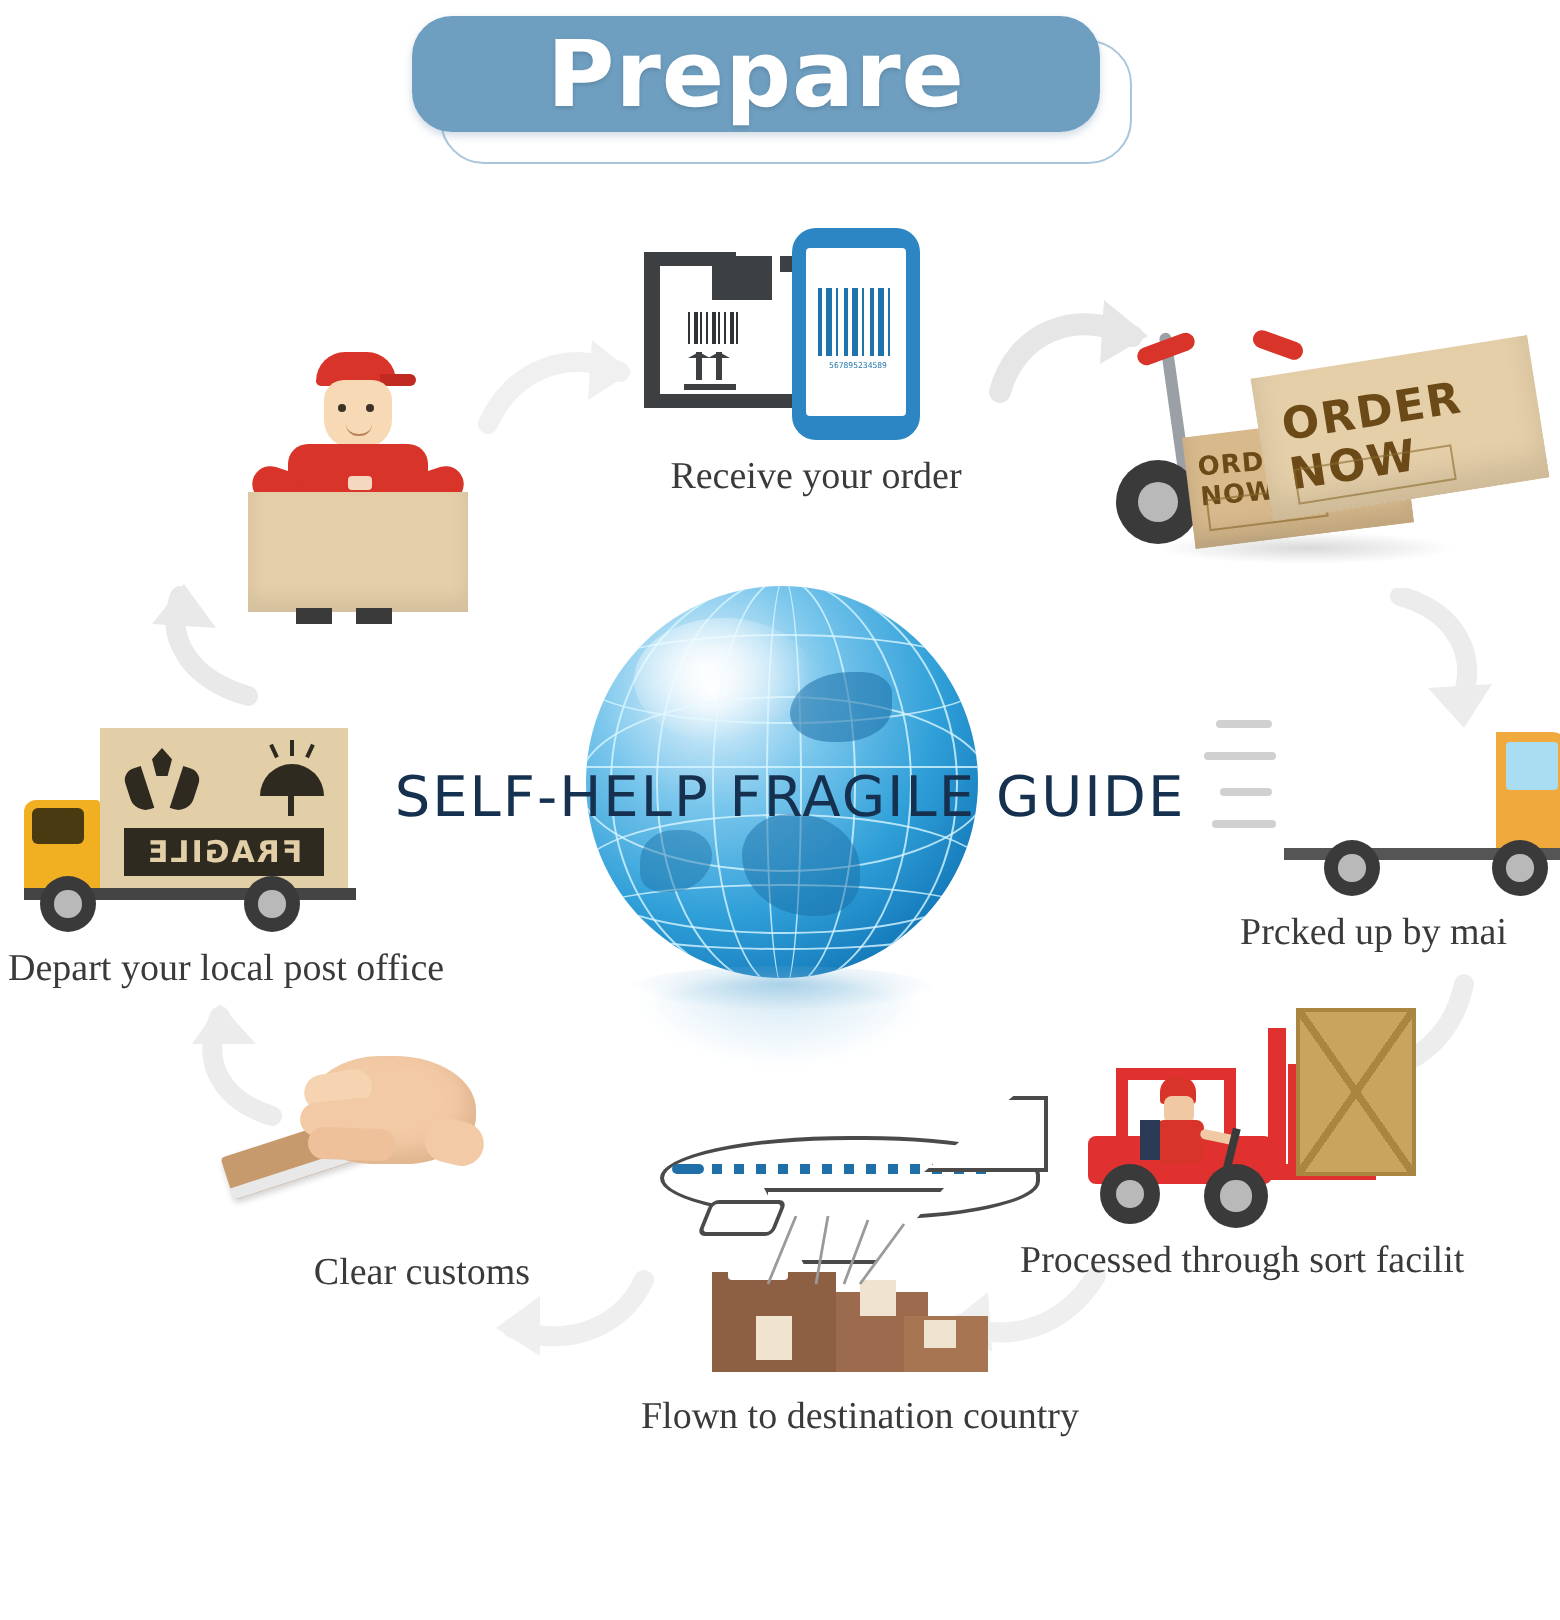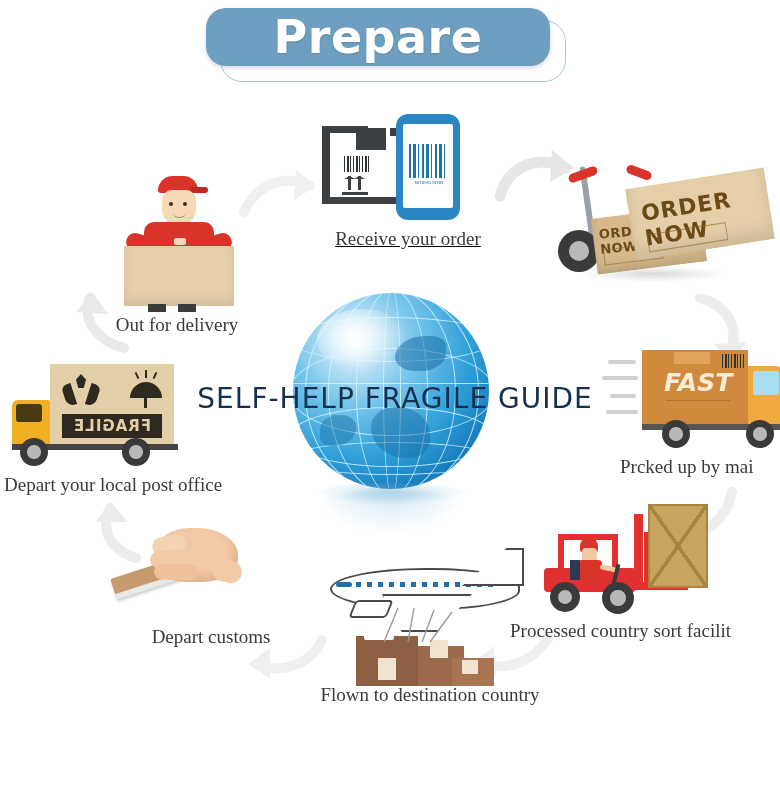--- a/index.html
+++ b/index.html
@@ -65,21 +65,21 @@
 
   
   .step{position:absolute;}
   .step .cap{
     color:#3a3a3a;font-family:"Liberation Serif", serif;
     font-size:19px;white-space:nowrap;text-align:center;
   }
   .art{position:relative;}
 
   
-  #step-receive   {left:300px;top:112px;width:216px;text-decoration:underline;}
+  #step-receive   {left:300px;top:112px;width:216px;}
   #step-prepare   {left:534px;top:156px;width:246px;}
   #step-picked    {left:606px;top:342px;width:180px;}
   #step-sorted    {left:508px;top:512px;width:272px;}
   #step-flown     {left:286px;top:552px;width:288px;}
   #step-customs   {left:100px;top:522px;width:222px;}
   #step-depart    {left:-2px;top:344px;width:280px;}
   #step-out       {left:62px;top:172px;width:230px;}
 
   
   .arrow{position:absolute;pointer-events:none;}
@@ -252,26 +252,20 @@
   </div>
 
   <div class="step" id="step-picked">
     <div class="art" style="height:108px;">
 
       <div class="bx" style="left:2px;top:18px;width:28px;height:4px;background:#d0d0d0;border-radius:2px;"></div>
       <div class="bx" style="left:-4px;top:34px;width:36px;height:4px;background:#d0d0d0;border-radius:2px;"></div>
       <div class="bx" style="left:4px;top:52px;width:26px;height:4px;background:#d0d0d0;border-radius:2px;"></div>
       <div class="bx" style="left:0px;top:68px;width:32px;height:4px;background:#d0d0d0;border-radius:2px;"></div>
 
-      <div class="bx" style="left:36px;top:8px;width:106px;height:74px;background:#d08a3e;">
-        <div style="position:absolute;left:22px;top:18px;color:#f7ecd8;font-family:'DejaVu Sans',sans-serif;font-style:italic;font-weight:bold;font-size:25px;">FAST</div>
-        <div style="position:absolute;left:32px;top:2px;width:36px;height:12px;background:#e2a35a;"></div>
-        <div class="barcode" style="right:4px;top:4px;width:22px;height:14px;"></div>
-        <div style="position:absolute;left:24px;top:50px;width:64px;height:14px;border-top:1px solid #a8682a;opacity:.7;"></div>
-      </div>
 
       <div class="bx" style="left:142px;top:24px;width:36px;height:58px;background:#f0a93c;border-radius:0 8px 4px 0;">
         <div style="position:absolute;left:5px;top:5px;width:26px;height:24px;background:#a9ddf2;border-radius:2px;"></div>
       </div>
       <div class="bx" style="left:36px;top:82px;width:142px;height:6px;background:#555;"></div>
       <div class="truck-wheel" style="left:56px;top:78px;width:28px;height:28px;">
           <i></i>
         </div>
       <div class="truck-wheel" style="left:140px;top:78px;width:28px;height:28px;">
           <i></i>
@@ -306,21 +300,21 @@
       <div style="position:absolute;left:92px;top:54px;width:18px;height:5px;background:#f0c9a4;transform:rotate(12deg);border-radius:3px;"></div>
       <div style="position:absolute;left:106px;top:52px;width:4px;height:20px;background:#3a3a3a;transform:rotate(14deg);"></div>
 
       <div class="truck-wheel" style="left:42px;top:70px;width:30px;height:30px;">
           <i></i>
         </div>
       <div class="truck-wheel" style="left:94px;top:70px;width:32px;height:32px;">
           <i></i>
         </div>
     </div>
-    <div class="cap" style="margin-top:6px;text-align:left;padding-left:2px;">Processed country sort facilit</div>
+    <div class="cap" style="margin-top:6px;text-align:left;padding-left:2px;">Processed through sort facilit</div>
   </div>
 
   <div class="step" id="step-flown">
     <div class="art" style="height:132px;">
 
       <div class="plane-body" style="left:44px;top:16px;width:186px;height:38px;"></div>
       <div style="position:absolute;left:50px;top:30px;width:16px;height:5px;background:#1f6fa8;border-radius:3px;"></div>
       <div style="position:absolute;left:70px;top:30px;width:142px;height:5px;
         background:repeating-linear-gradient(90deg,#1f6fa8 0px,#1f6fa8 5px,transparent 5px,transparent 11px);"></div>
       <div style="position:absolute;left:176px;top:-4px;width:58px;height:34px;background:#ffffff;border:2px solid #4a4a4a;clip-path:polygon(0 100%, 72% 0, 100% 0, 100% 100%);"></div>
@@ -335,38 +329,38 @@
         <div style="position:absolute;left:12px;top:-6px;width:18px;height:18px;background:#f0e4d0;"></div>
       </div>
       <div class="bx" style="left:166px;top:106px;width:42px;height:28px;background:#a87552;">
         <div style="position:absolute;left:10px;top:2px;width:16px;height:14px;background:#f0e4d0;"></div>
       </div>
 
       <svg style="position:absolute;left:84px;top:56px;" width="110" height="36">
         <path d="M28 0 L14 34 M44 0 L38 34 M64 2 L52 34 M82 4 L60 34" stroke="#9a9a9a" stroke-width="1.4" fill="none"></path>
       </svg>
     </div>
-    <div class="cap" style="margin-top:0;">Flown to destination country</div>
+    <div class="cap" style="margin-top:14px;">Flown to destination country</div>
   </div>
 
   <div class="step" id="step-customs">
     <div class="art" style="height:92px;">
 
       <div class="bx" style="left:12px;top:46px;width:68px;height:22px;background:#c79a6e;transform:rotate(-18deg);border-radius:2px;box-shadow:0 2px 3px rgba(0,0,0,.18);"></div>
       <div class="bx" style="left:14px;top:62px;width:66px;height:6px;background:#e8e8e8;transform:rotate(-18deg);"></div>
 
       <div class="bx" style="left:58px;top:30px;width:14px;height:26px;background:#b9845a;transform:rotate(-14deg);border-radius:4px;"></div>
 
       <div class="bx" style="left:56px;top:6px;width:82px;height:54px;background:#f2caa5;border-radius:42% 50% 44% 36%;box-shadow:inset -4px -6px 10px rgba(190,140,100,.35);"></div>
       <div class="bx" style="left:52px;top:14px;width:34px;height:18px;background:#f6d4b2;border-radius:12px;transform:rotate(-10deg);"></div>
       <div class="bx" style="left:50px;top:28px;width:40px;height:17px;background:#f2caa5;border-radius:12px;transform:rotate(-6deg);"></div>
       <div class="bx" style="left:54px;top:42px;width:44px;height:16px;background:#eec19b;border-radius:12px;transform:rotate(2deg);"></div>
       <div class="bx" style="left:112px;top:38px;width:30px;height:22px;background:#f2caa5;border-radius:14px;transform:rotate(14deg);"></div>
     </div>
-    <div class="cap" style="margin-top:12px;">Depart customs</div>
+    <div class="cap" style="margin-top:12px;">Clear customs</div>
   </div>
 
   <div class="step" id="step-depart">
     <div class="art" style="height:120px;">
 
       <div class="bx" style="left:14px;top:56px;width:38px;height:46px;background:#f0b022;border-radius:6px 2px 2px 2px;">
         <div style="position:absolute;left:4px;top:4px;width:26px;height:18px;background:#4a3a12;border-radius:3px;"></div>
       </div>
 
       <div class="bx fragile-truck-body" style="left:52px;top:20px;width:124px;height:82px;">
@@ -415,16 +409,15 @@
       <div class="bx" style="left:82px;top:50px;width:70px;height:40px;background:#d8342a;border-radius:10px 10px 4px 4px;">
         <div style="position:absolute;left:30px;top:16px;width:12px;height:7px;background:#f4d9c0;border-radius:2px;"></div>
       </div>
       <div class="bx" style="left:64px;top:62px;width:24px;height:18px;background:#d8342a;border-radius:9px;transform:rotate(18deg);"></div>
       <div class="bx" style="left:146px;top:62px;width:24px;height:18px;background:#d8342a;border-radius:9px;transform:rotate(-18deg);"></div>
 
       <div class="bx cardboard-l" style="left:62px;top:74px;width:110px;height:60px;box-shadow:inset 0 -6px 10px rgba(0,0,0,.08);"></div>
       <div class="bx" style="left:86px;top:132px;width:18px;height:8px;background:#3a3a3a;"></div>
       <div class="bx" style="left:116px;top:132px;width:18px;height:8px;background:#3a3a3a;"></div>
     </div>
-    <div class="cap" style="margin-top:22px;">Out for delivery</div>
   </div>
 
 </div>
 
 </body></html>

